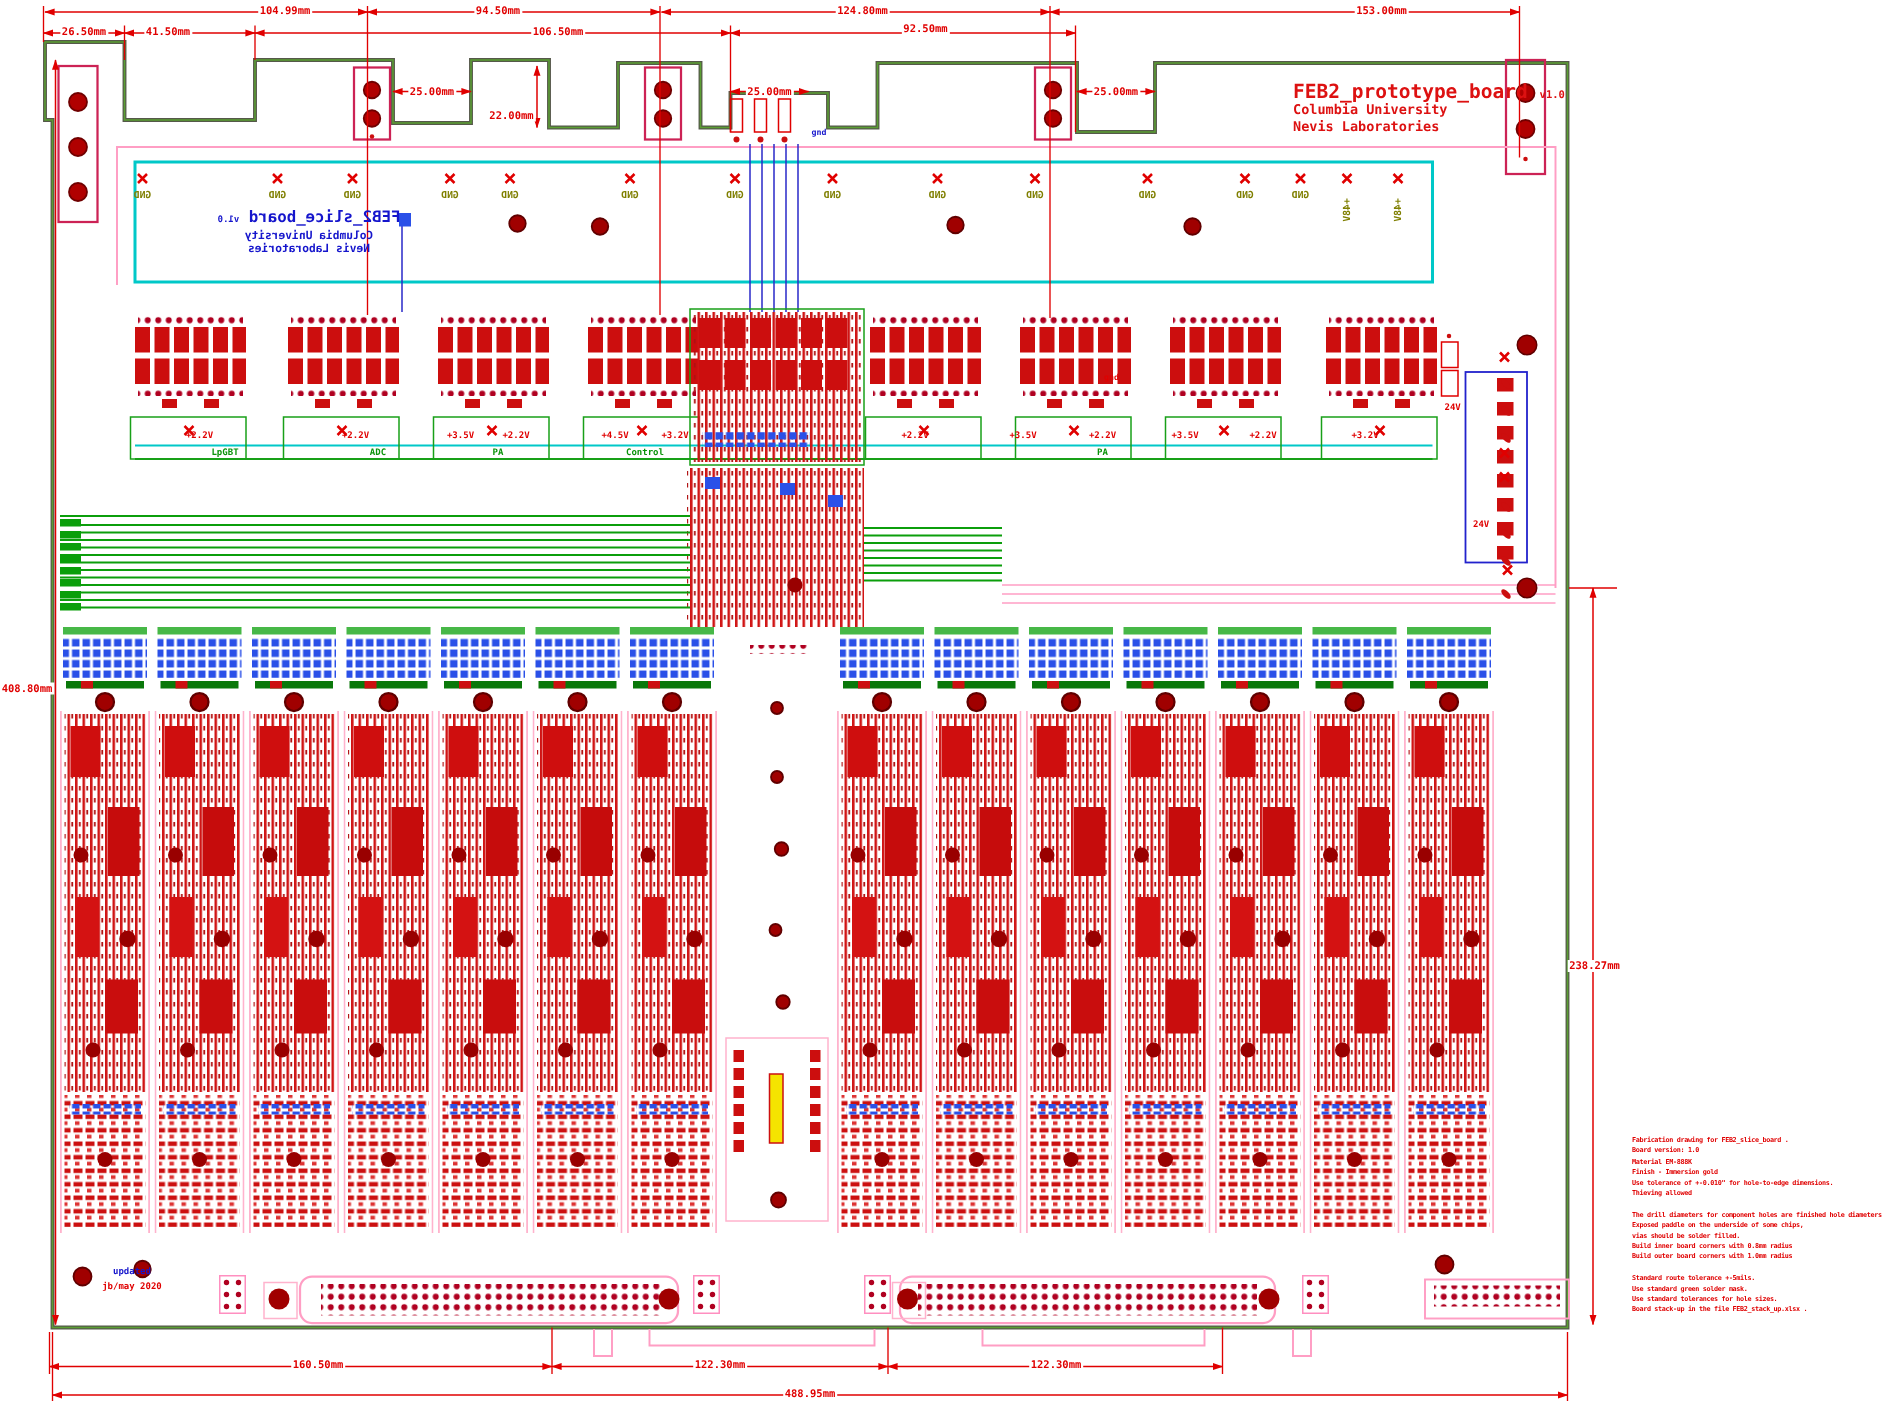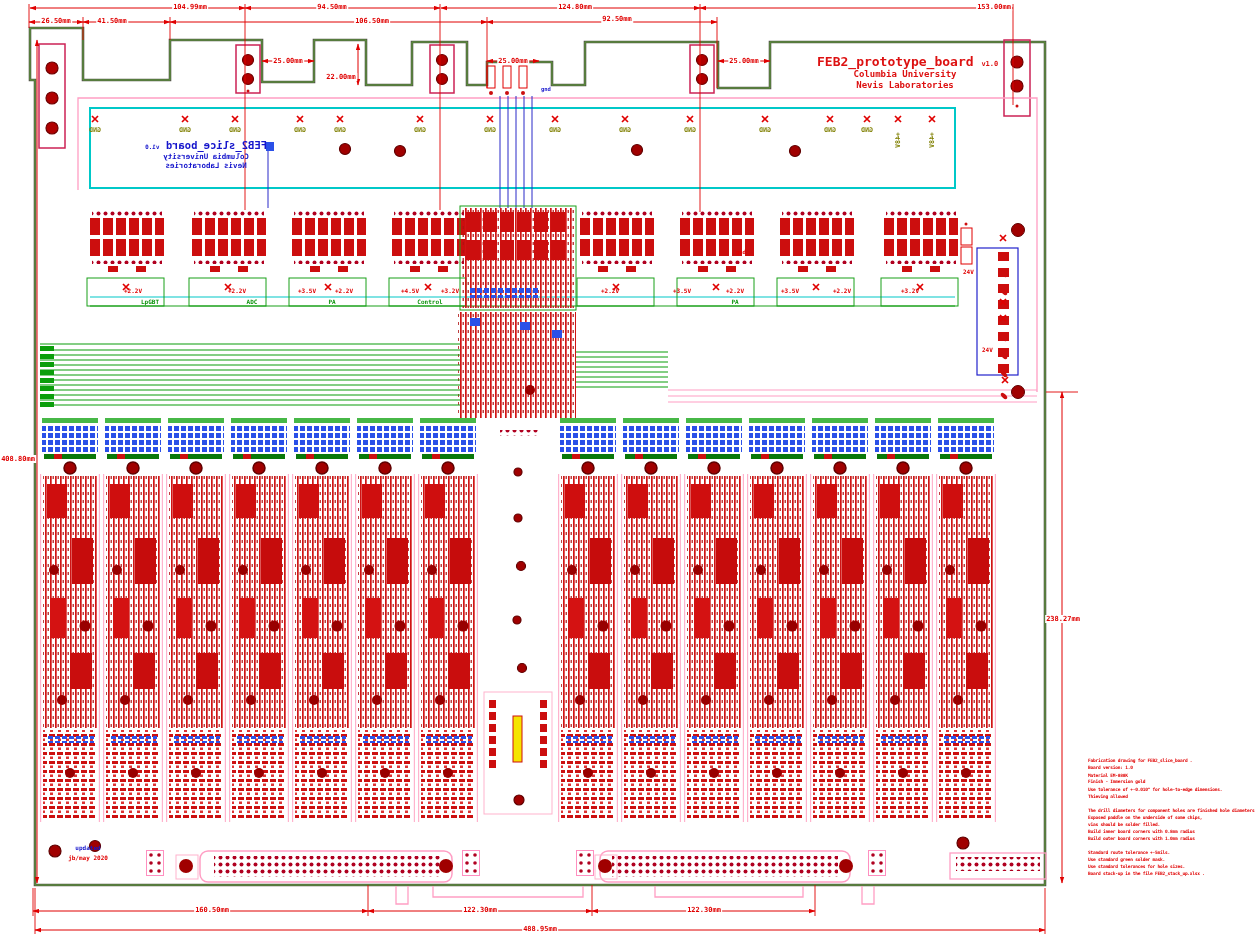--- a/index.html
+++ b/index.html
@@ -11,21 +11,21 @@
        padding:0 1px;transform:translateX(-50%);}
   .gnd{color:#7f7f00;font:bold 6.5px "DejaVu Sans Mono",monospace;
        transform:translateX(-50%) scaleX(-1);}
   .p48{color:#7f7f00;font:bold 6.5px "DejaVu Sans Mono",monospace;
        transform:translate(-50%,-50%) rotate(-90deg) scaleX(-1);}
   .vlt{color:#e00000;font:bold 6px "DejaVu Sans Mono",monospace;transform:translateX(-50%);}
   .sec{color:#0a930a;font:bold 6px "DejaVu Sans Mono",monospace;transform:translateX(-50%);}
   .v24{color:#e00000;font:bold 6px "DejaVu Sans Mono",monospace;}
   .gsm-b{color:#1515cc;font:bold 5.5px "DejaVu Sans Mono",monospace;}
   .gsm-r{color:#e00000;font:bold 5.5px "DejaVu Sans Mono",monospace;}
-  .title-block{left:817px;top:54px;width:176px;text-align:center;color:#dd1111;}
+  .title-block{left:862px;top:54px;width:176px;text-align:left;color:#dd1111;}
   .title-main{font:bold 13px "DejaVu Sans Mono",monospace;line-height:15px;}
   .title-ver{font:bold 7px "DejaVu Sans Mono",monospace;}
   .title-sub{font:bold 9px "DejaVu Sans Mono",monospace;line-height:11px;}
   .silk-back{left:138px;top:139px;width:136px;text-align:center;color:#1515cc;
              transform:scaleX(-1);}
   .silk-main{font:bold 10.5px "DejaVu Sans Mono",monospace;line-height:13px;}
   .silk-ver{font:bold 6px "DejaVu Sans Mono",monospace;}
   .silk-sub{font:bold 7.5px "DejaVu Sans Mono",monospace;line-height:9px;}
   .rev-s{color:#1515cc;font:bold 6px "DejaVu Sans Mono",monospace;transform:translateX(-50%);}
   .rev-d{color:#e00000;font:bold 6px "DejaVu Sans Mono",monospace;transform:translateX(-50%);}
@@ -438,31 +438,31 @@
           <line x1="33" y1="888" x2="33" y2="916"></line>
       <line x1="35" y1="888" x2="35" y2="934"></line>
           <line x1="1045" y1="888" x2="1045" y2="934"></line>
     </g>
   </g>
 </svg>
 
   <span class="lbl dim" style="left:190px;top:3px">104.99mm</span>
   <span class="lbl dim" style="left:332px;top:3px">94.50mm</span>
   <span class="lbl dim" style="left:575px;top:3px">124.80mm</span>
-  <span class="lbl dim" style="left:994px;top:3px">153.00mm</span>
+  <span class="lbl dim" style="left:921px;top:3px">153.00mm</span>
   <span class="lbl dim" style="left:56px;top:17px">26.50mm</span>
   <span class="lbl dim" style="left:112px;top:17px">41.50mm</span>
   <span class="lbl dim" style="left:372px;top:17px">106.50mm</span>
   <span class="lbl dim" style="left:617px;top:15px">92.50mm</span>
   <span class="lbl dim" style="left:288px;top:57px">25.00mm</span>
   <span class="lbl dim" style="left:341px;top:73px">22.00mm</span>
   <span class="lbl dim" style="left:513px;top:57px">25.00mm</span>
   <span class="lbl dim" style="left:744px;top:57px">25.00mm</span>
   <span class="lbl dim" style="left:18px;top:455px">408.80mm</span>
-  <span class="lbl dim" style="left:1063px;top:615px">238.27mm</span>
+  <span class="lbl dim" style="left:1063px;top:640px">238.27mm</span>
   <span class="lbl dim" style="left:212px;top:906px">160.50mm</span>
   <span class="lbl dim" style="left:480px;top:906px">122.30mm</span>
   <span class="lbl dim" style="left:704px;top:906px">122.30mm</span>
   <span class="lbl dim" style="left:540px;top:925px">488.95mm</span>
 
   <span class="lbl gnd" style="left:95px;top:126px">GND</span>
   <span class="lbl gnd" style="left:185px;top:126px">GND</span>
   <span class="lbl gnd" style="left:235px;top:126px">GND</span>
   <span class="lbl gnd" style="left:300px;top:126px">GND</span>
   <span class="lbl gnd" style="left:340px;top:126px">GND</span>

